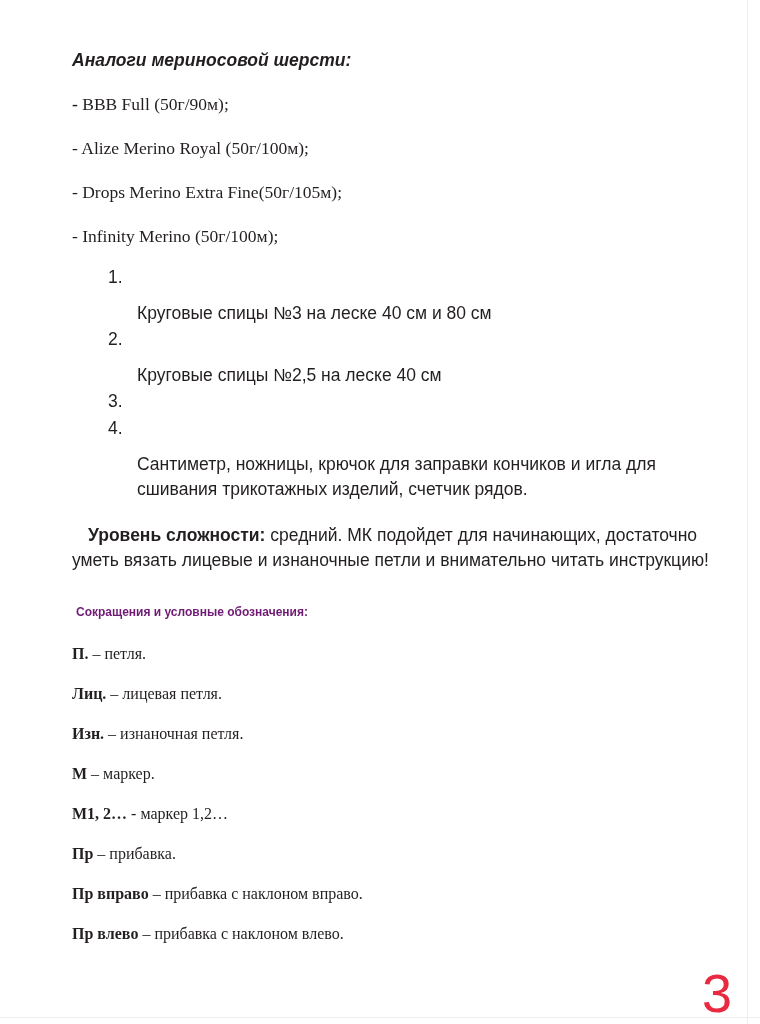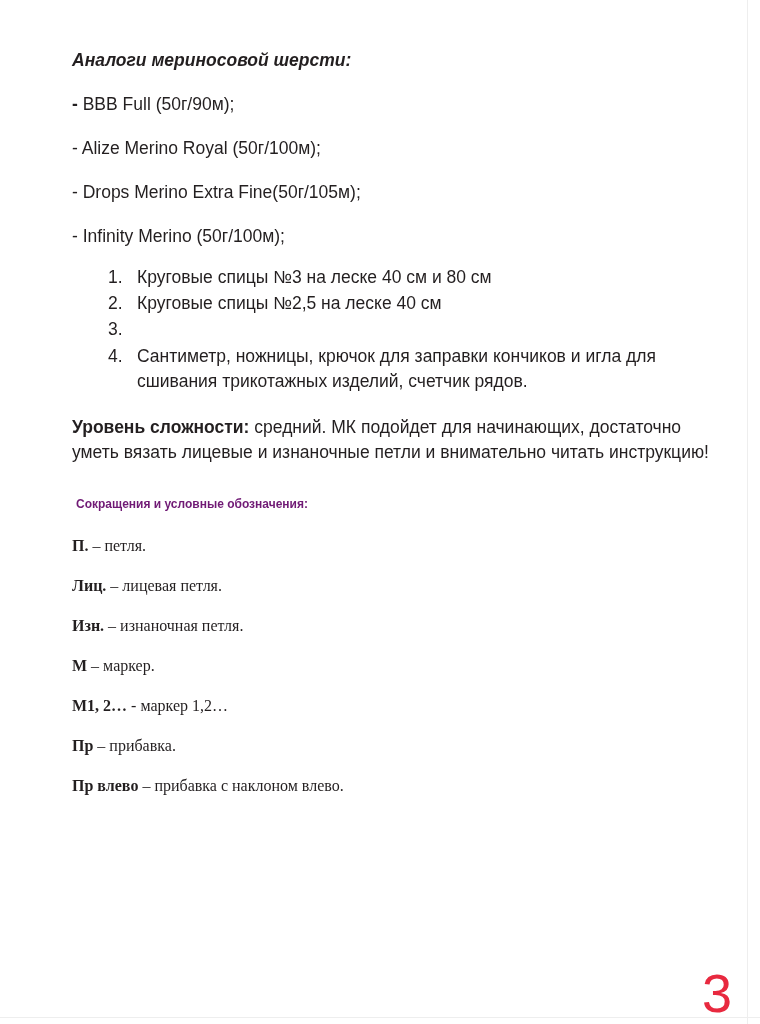--- a/index.html
+++ b/index.html
@@ -54,20 +54,21 @@
     padding-top: 50px;
   }
 
   
   .dash-row {
     margin: 0;
     padding-top: 23px;
     font-size: 17.5px;
     color: #231f20;
     white-space: pre;
+    font-family: Liberation Serif, serif;
   }
   .dash-row.first .dash-mark {
     font-weight: bold;
   }
 
   
   .para {
     margin: 0;
     padding-top: 26px;
     font-size: 17.5px;
@@ -92,32 +93,33 @@
   .num-marker {
     width: 29px;
     flex: 0 0 29px;
     text-align: left;
     padding-left: 36px;
     box-sizing: content-box;
   }
   .num-text {
     flex: 1 1 auto;
     max-width: 575px;
+    margin-top: 36px;
   }
 
   
   .para-diff {
     margin: 0;
     padding-top: 20px;
     font-size: 17.5px;
     line-height: 1.45;
     color: #231f20;
     width: 650px;
   }
-  .b { font-weight: bold; }
+  .b { font-weight: bold; margin-left: 16px; }
 
   
   .abbr-head {
     margin: 4px;
     padding-top: 27px;
     font-weight: bold;
     font-size: 12px;
     color: #701a75;
   }
   .abbr-row {
@@ -193,20 +195,21 @@
 
     <p class="abbr-row"><span class="term">Изн.</span><span> – изнаночная петля.</span></p>
 
     <p class="abbr-row"><span class="term">М</span><span> – маркер.</span></p>
 
     <p class="abbr-row"><span class="term">М1, 2…</span><span> - маркер 1,2…</span></p>
 
 
     <p class="abbr-row"><span class="term">Пр</span><span> – прибавка.</span></p>
 
+    <p class="abbr-row"><span class="term">Пр вправо</span><span> – прибавка с наклоном вправо.</span></p>
 
     <p class="abbr-row"><span class="term">Пр влево</span><span> – прибавка с наклоном влево.</span></p>
 
   </div>
 
   <div class="page-number">3</div>
 
 </div>
 
 </body></html>

